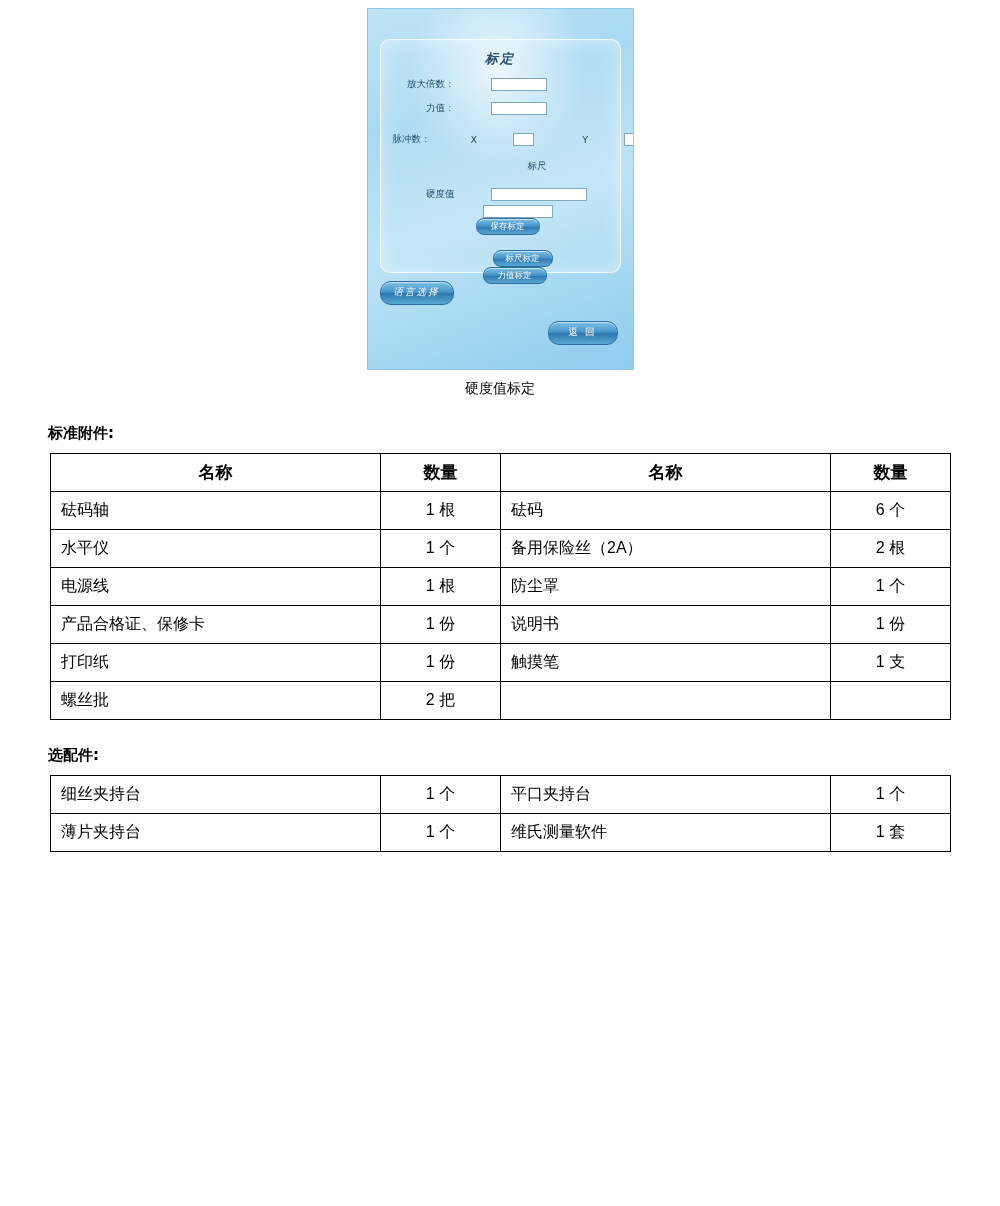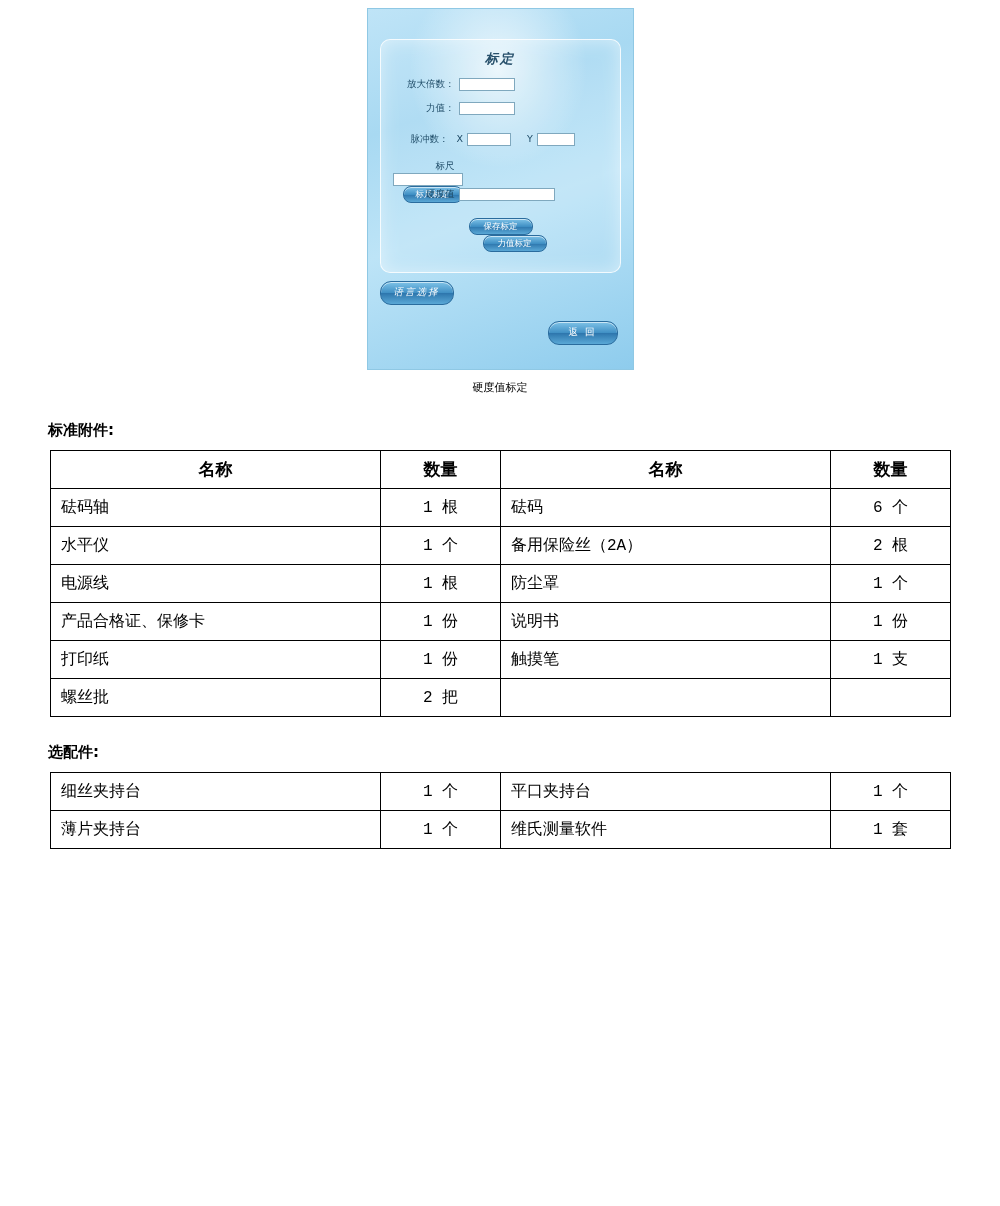--- a/index.html
+++ b/index.html
@@ -62,25 +62,26 @@
     font-family: "DejaVu Sans", sans-serif;
     font-size: 13px;
     font-weight: bold;
     color: #27506b;
     letter-spacing: 2px;
     font-style: italic;
   }
   .form-row {
     position: absolute;
     display: flex;
-    align-items: flex-start;
+    align-items: center;
     font-family: "DejaVu Sans", sans-serif;
     font-size: 9.5px;
     color: #1d4a66;
     white-space: nowrap;
+    gap: 32px;
   }
   .form-label {
     text-align: right;
     margin-right: 4px;
   }
   .tb {
     background: #ffffff;
     border: 1px solid #7fa8be;
     height: 13px;
     box-sizing: border-box;
@@ -102,21 +103,21 @@
   .btn-big {
     font-size: 9.5px;
     line-height: 20px;
     height: 22px;
     border-radius: 11px;
     letter-spacing: 2px;
   }
   .figure-caption {
     margin-top: 10px;
     font-family: "DejaVu Sans", sans-serif;
-    font-size: 11px;
+    font-size: 14px;
     color: #000;
   }
 
   
   .section-heading {
     font-family: "DejaVu Sans", sans-serif;
     font-size: 15px;
     font-weight: bold;
     margin: 26px 0 10px 48px;
   }
@@ -125,21 +126,21 @@
   table.acc {
     border-collapse: collapse;
     margin-left: 50px;
     width: 900px;
     table-layout: fixed;
   }
   table.acc td, table.acc th {
     border: 1px solid #000000;
     padding: 6px 10px;
     font-size: 16px;
-    font-family: Liberation Mono, monospace;
+    font-family: Liberation Sans, sans-serif;
     height: 38px;
     box-sizing: border-box;
   }
   table.acc th {
     text-align: center;
     font-weight: bold;
     font-size: 17px;
   }
   .col-name { width: 330px; }
   .col-qty  { width: 120px; text-align: center; }

